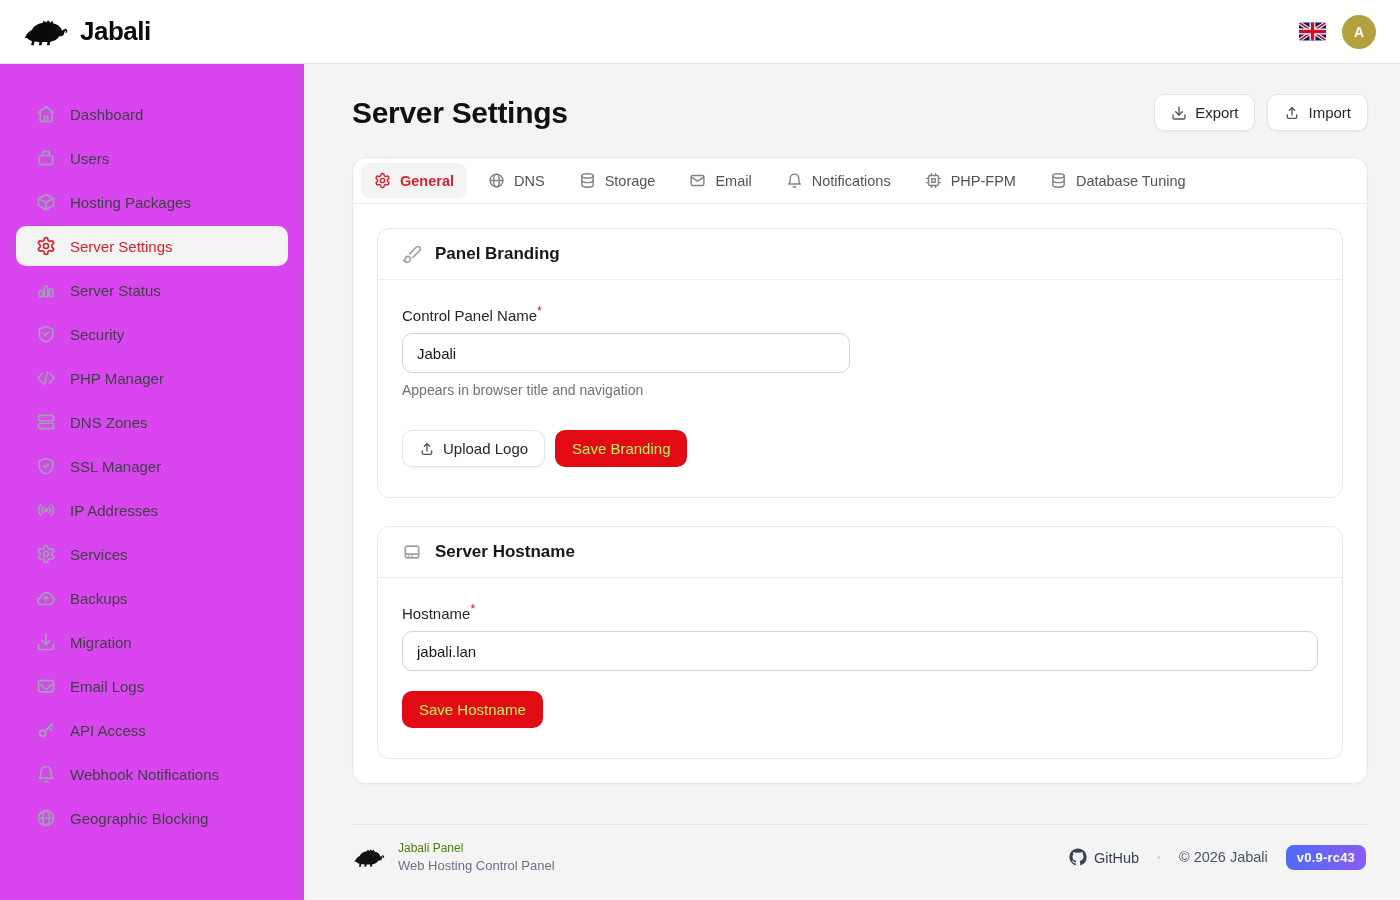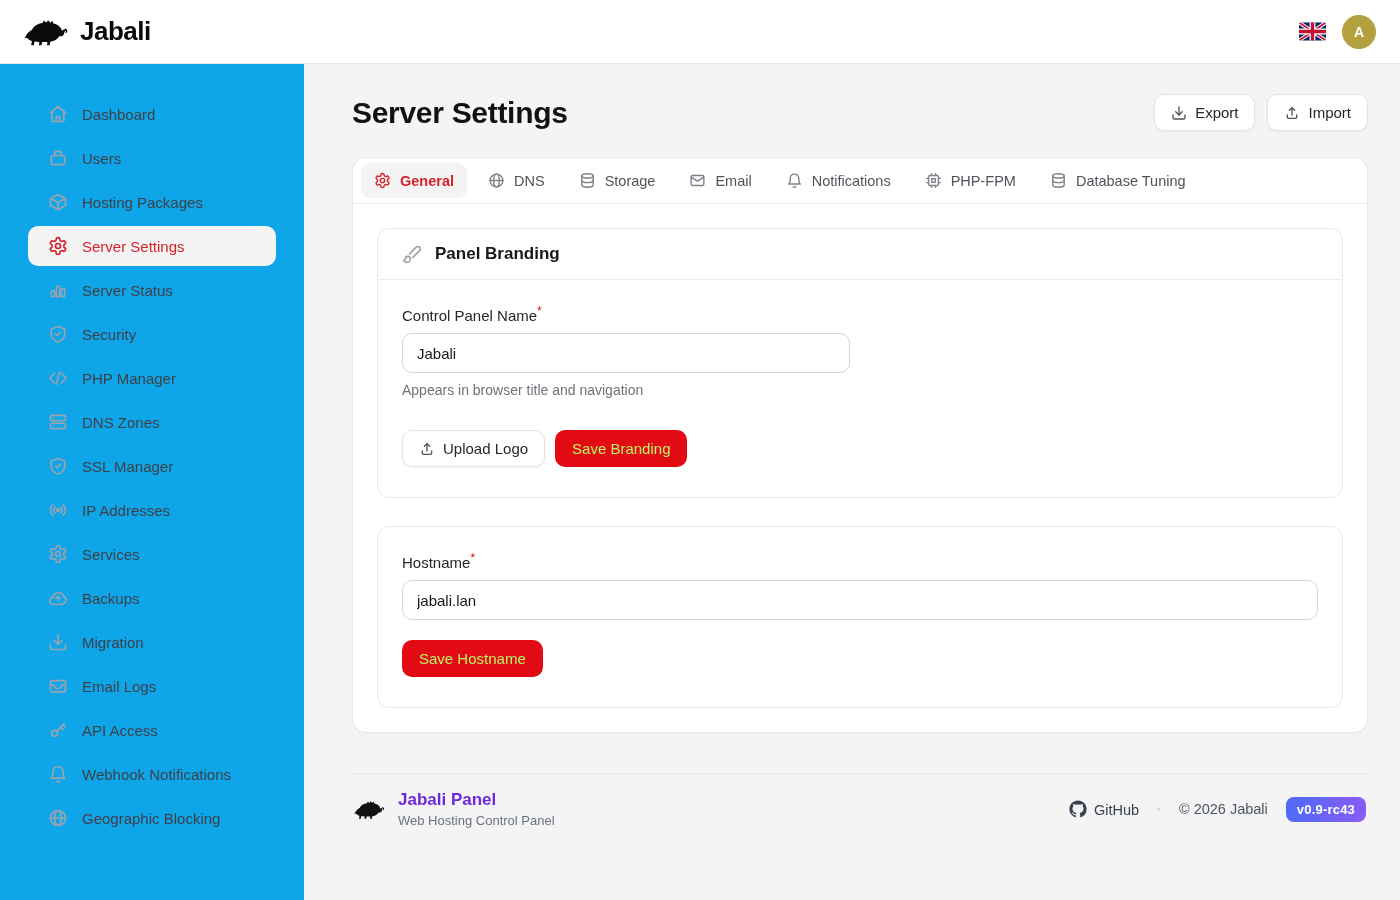--- a/index.html
+++ b/index.html
@@ -15,21 +15,21 @@
   .brand{display:flex;align-items:center;gap:10px;cursor:pointer}
   .brand .boar{width:46px;height:30px;color:#0a0a0a}
   .brand-name{font-size:26px;font-weight:800;letter-spacing:-0.5px;color:#0a0a0a}
   .header-right{display:flex;align-items:center;gap:16px}
   .flag{width:27px;height:19px;border-radius:3px;display:block;cursor:pointer}
   .avatar{width:34px;height:34px;border-radius:50%;background:#b3a140;color:#fff;font-weight:700;font-size:14px;display:flex;align-items:center;justify-content:center;cursor:pointer}
 
   .shell{display:flex;flex:1;min-height:0}
 
   
-  .sidebar{width:304px;background:#0ea5e9;padding:30px 28px 8px;flex:none}
+  .sidebar{width:304px;background:#d946ef;padding:30px 16px 8px;flex:none}
   .nav-item{display:flex;align-items:center;gap:14px;height:40px;padding:0 20px;border-radius:10px;color:#3f3f46;font-size:15px;margin-bottom:4px;cursor:pointer;white-space:nowrap}
   .nav-item .nic{width:20px;height:20px;color:#9ca3af;flex:none}
   .nav-item.active{background:#f4f4f5;color:#d6222b}
   .nav-item.active .nic{color:#d6222b}
 
   
   .main{flex:1;background:#f4f4f5;padding:30px 32px 0 48px;min-width:0}
   .page-head{display:flex;justify-content:space-between;align-items:center;margin-bottom:26px}
   .page-title{font-size:30px;font-weight:800;color:#111113;letter-spacing:-0.3px}
   .head-actions{display:flex;gap:12px}
@@ -59,21 +59,21 @@
   .text-input{height:40px;border:1px solid #d4d4d8;border-radius:10px;padding:0 14px;font-size:15px;color:#18181b;font-family:inherit;background:#fff;display:block;width:100%}
   .w-name{width:448px}
   .helper{font-size:14px;color:#71717a;margin-top:9px}
   .btn-row{display:flex;gap:10px;margin-top:32px}
   .mt-20{margin-top:20px}
 
   
   .footer{margin-top:40px;border-top:1px solid #e4e4e7;padding:16px 2px 0;display:flex;justify-content:space-between;align-items:center}
   .f-brand{display:flex;gap:12px;align-items:center}
   .f-boar{width:32px;height:23px;color:#111}
-  .f-name{font-size:17px;font-weight:700;color:#6d28d9}
+  .f-name{font-size:12px;font-weight:400;color:#4d7c0f}
   .f-tag{font-size:13px;color:#6b7280;margin-top:3px}
   .f-right{display:flex;align-items:center;gap:18px;color:#4b5563;font-size:14.5px}
   .github{display:flex;gap:7px;align-items:flex-end;color:#374151;cursor:pointer}
   .github .gic{width:18px;height:18px}
   .dot{color:#cbd5e1;font-size:11px}
   .badge{background:linear-gradient(90deg,#4d6bf5,#8a5cf6);color:#fff;font-weight:700;font-size:13px;padding:5px 11px;border-radius:8px;letter-spacing:.2px}
 </style>
 </head>
 <body>
 
@@ -408,20 +408,26 @@
                 <span>Upload Logo</span>
               </button>
               <button class="btn btn-red">
                 <span>Save Branding</span>
               </button>
             </div>
           </div>
         </div>
 
         <div class="card">
+          <div class="card-head">
+            <svg class="ic cic">
+                <use href="#i-drive"></use>
+              </svg>
+            <span class="card-title">Server Hostname</span>
+          </div>
           <div class="card-body">
             <div class="field-label"><span>Hostname</span><span class="req">*</span></div>
             <input class="text-input" type="text" value="jabali.lan" style="">
             <div class="btn-row mt-20" style="margin-top:20px">
               <button class="btn btn-red">
                 <span>Save Hostname</span>
               </button>
             </div>
           </div>
         </div>

